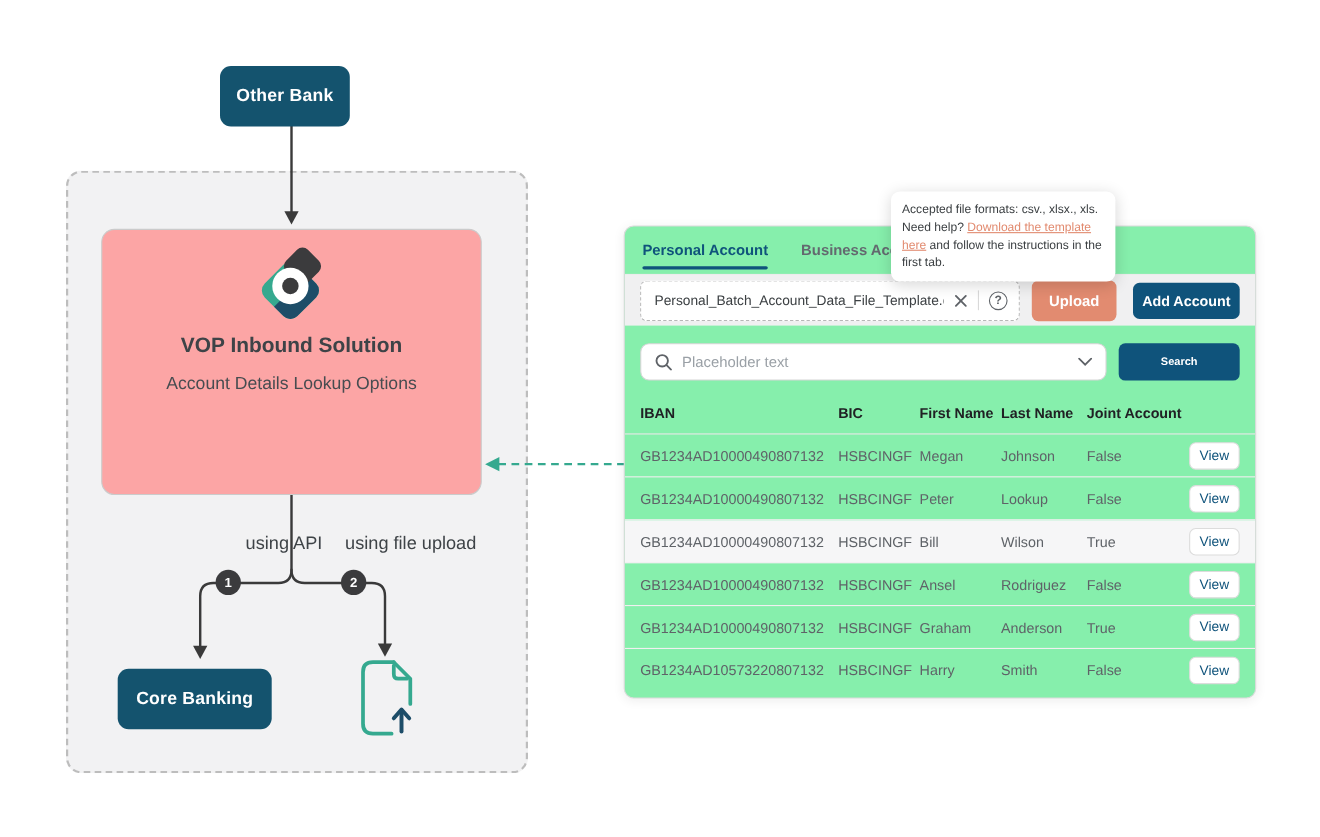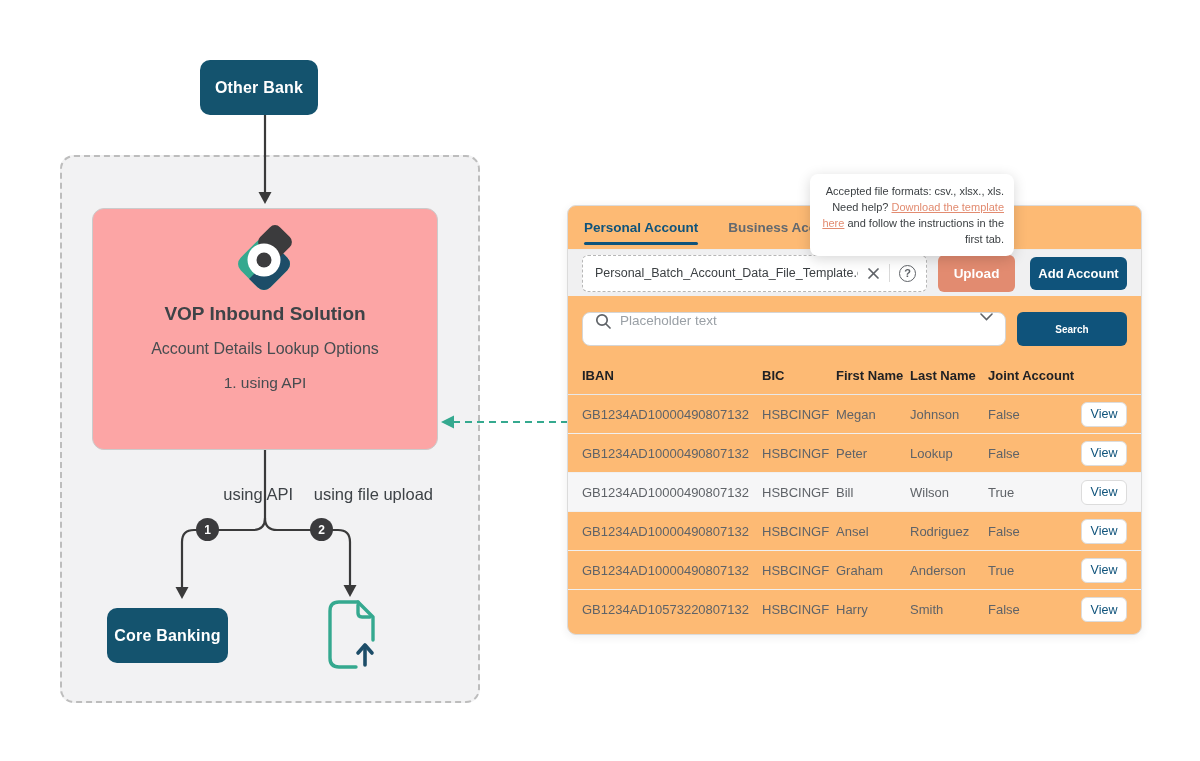--- a/index.html
+++ b/index.html
@@ -10,71 +10,71 @@
   html,body{background:#fff;}
   body{font-family:"Liberation Sans","DejaVu Sans",sans-serif;}
   .stage{position:relative;width:1200px;height:761px;background:#fff;overflow:hidden;}
 
   
   .diagram{position:absolute;inset:0;width:600px;height:761px;}
   .conn{position:absolute;left:0;top:0;pointer-events:none;}
   .node{position:absolute;display:flex;align-items:center;justify-content:center;
         background:var(--navy);color:#fff;border-radius:10px;font-size:16px;font-weight:600;letter-spacing:.2px;}
   .other-bank{left:200px;top:60px;width:118px;height:55px;}
-  .core-banking{left:107px;top:608px;width:121px;height:55px;}
+  .core-banking{left:107px;top:608px;width:140px;height:55px;}
   .dashed-zone{position:absolute;left:60px;top:155px;width:420px;height:548px;
       background:#F2F2F3;border:2px dashed #BDBDBD;border-radius:14px;}
   .sol-box{position:absolute;left:92px;top:208px;width:346px;height:242px;background:#fca5a5;
       border:1.5px solid #CBCBCB;border-radius:12px;text-align:center;padding-top:14px;}
   .sol-title{font-size:19px;font-weight:700;color:var(--ink);margin-top:6px;}
   .sol-sub{font-size:16px;color:#474c50;margin-top:15px;}
   .sol-opt{font-size:15.5px;color:#474c50;line-height:24px;margin-top:13px;}
   .branch-label{position:absolute;width:170px;text-align:right;font-size:16.5px;color:var(--ink);}
   .num-badge{position:absolute;width:23px;height:23px;border-radius:50%;background:var(--dark);
       color:#fff;font-size:12px;font-weight:700;display:flex;align-items:center;justify-content:center;}
   .file-ico{position:absolute;left:323px;top:598px;}
 
   
   .link-arrow{position:absolute;left:438px;top:408px;pointer-events:none;}
 
   
-  .panel{position:absolute;left:567px;top:205px;width:575px;height:430px;background:#fdba74;
+  .panel{position:absolute;left:567px;top:205px;width:575px;height:430px;background:#86efac;
       border:1px solid #DBDBDB;border-radius:9px;box-shadow:0 2px 10px rgba(0,0,0,.07);overflow:hidden;}
   .tabs{height:44px;display:flex;align-items:stretch;padding-left:16px;gap:30px;border-bottom:1px solid #ECECEC;}
   .tab{position:relative;display:flex;align-items:center;font-size:13.5px;font-weight:700;color:#63696F;cursor:pointer;}
   .tab.active{color:var(--blue);}
   .tab.active::after{content:"";position:absolute;left:0;right:0;bottom:4px;height:3px;background:var(--blue);border-radius:2px;}
   .strip{height:46px;background:#F0F0F1;display:flex;align-items:center;padding:0 14px;}
   .filechip{width:345px;height:37px;background:#fff;border:1.5px dashed #B7B7B7;border-radius:6px;
       display:flex;align-items:center;gap:9px;padding:0 10px 0 12px;}
   .fname{flex:1;font-size:12.5px;color:#3C4043;white-space:nowrap;overflow:hidden;}
   .vdiv{width:1px;height:18px;background:#D9D9D9;}
   .qicon{width:17px;height:17px;border:1.5px solid #5F6368;border-radius:50%;color:#5F6368;
       font-size:11px;font-weight:700;display:flex;align-items:center;justify-content:center;cursor:pointer;}
   .btn{border:none;border-radius:6px;color:#fff;font-weight:700;cursor:pointer;font-family:inherit;}
   .upload{margin-left:11px;width:77px;height:37px;background:var(--salmon);font-size:13.5px;}
   .addacct{margin-left:auto;width:97px;height:33px;background:var(--blue);font-size:13px;}
   .searchrow{display:flex;align-items:center;padding:16px 14px 0;}
   .searchbox{width:424px;height:34px;border:1px solid #D5D5D5;border-radius:8px;
-      display:flex;align-items:flex-start;gap:9px;padding:0 12px;background:#fff;}
+      display:flex;align-items:center;gap:9px;padding:0 12px;background:#fff;}
   .searchbox input{flex:1;border:0;outline:0;font-size:13.5px;color:#3C4043;background:transparent;font-family:inherit;}
   .searchbox input::placeholder{color:#9AA0A6;}
   .searchbtn{margin-left:auto;width:110px;height:34px;background:var(--blue);font-size:10px;}
   .thead,.trow{display:grid;grid-template-columns:180px 74px 74px 78px 1fr 52px;align-items:center;padding:0 14px;}
   .thead{padding-top:22px;padding-bottom:11px;border-bottom:1px solid #E8E8E8;font-size:13px;font-weight:700;color:#202124;}
   .trow{height:39px;border-bottom:1px solid #F0F0F0;font-size:13px;color:#5F6368;}
   .trow:last-child{border-bottom:none;}
   .trow.hl{background:#F6F6F7;}
   .view{width:46px;height:25px;border:1px solid #DCDCDC;border-radius:6px;background:#fff;
       color:var(--blue);font-size:12.5px;font-weight:400;justify-self:end;cursor:pointer;font-family:inherit;}
 
   
   .tooltip{position:absolute;left:810px;top:174px;width:204px;background:#fff;border-radius:8px;
       box-shadow:0 3px 14px rgba(0,0,0,.16);padding:9px 10px;font-size:11px;line-height:16px;
-      text-align:right;color:#3C4043;z-index:5;}
+      text-align:left;color:#3C4043;z-index:5;}
   .tlink{color:var(--salmon);text-decoration:underline;cursor:pointer;}
 </style>
 </head>
 <body>
 
 <div class="stage">
 
   <div class="diagram">
     <div class="dashed-zone"></div>
 
@@ -104,21 +104,20 @@
           </defs>
         <rect x="14" y="20" width="42" height="42" rx="9" transform="rotate(45 35 41)" fill="#35A98F"></rect>
         <rect x="14" y="20" width="42" height="42" rx="9" transform="rotate(45 35 41)" fill="#1D4D68" clip-path="url(#rhalf)"></rect>
         <rect x="32" y="5" width="28" height="28" rx="7" transform="rotate(45 46 19)" fill="#3B3B3D"></rect>
         <circle cx="35" cy="37" r="16.5" fill="#ffffff"></circle>
         <circle cx="35" cy="37" r="7.5" fill="#3B3B3D"></circle>
       </svg>
       <div class="sol-title">VOP Inbound Solution</div>
       <div class="sol-sub">Account Details Lookup Options</div>
       <div class="sol-opt">
-        <div>1. using API</div>
       </div>
     </div>
 
     <div class="branch-label" style="left:123px;top:485px;">using API</div>
     <div class="branch-label" style="left:263px;top:485px;">using file upload</div>
     <div class="num-badge" style="left:196px;top:518px;">1</div>
     <div class="num-badge" style="left:310px;top:518px;">2</div>
 
     <div class="node core-banking">
       <span>Core Banking</span>

